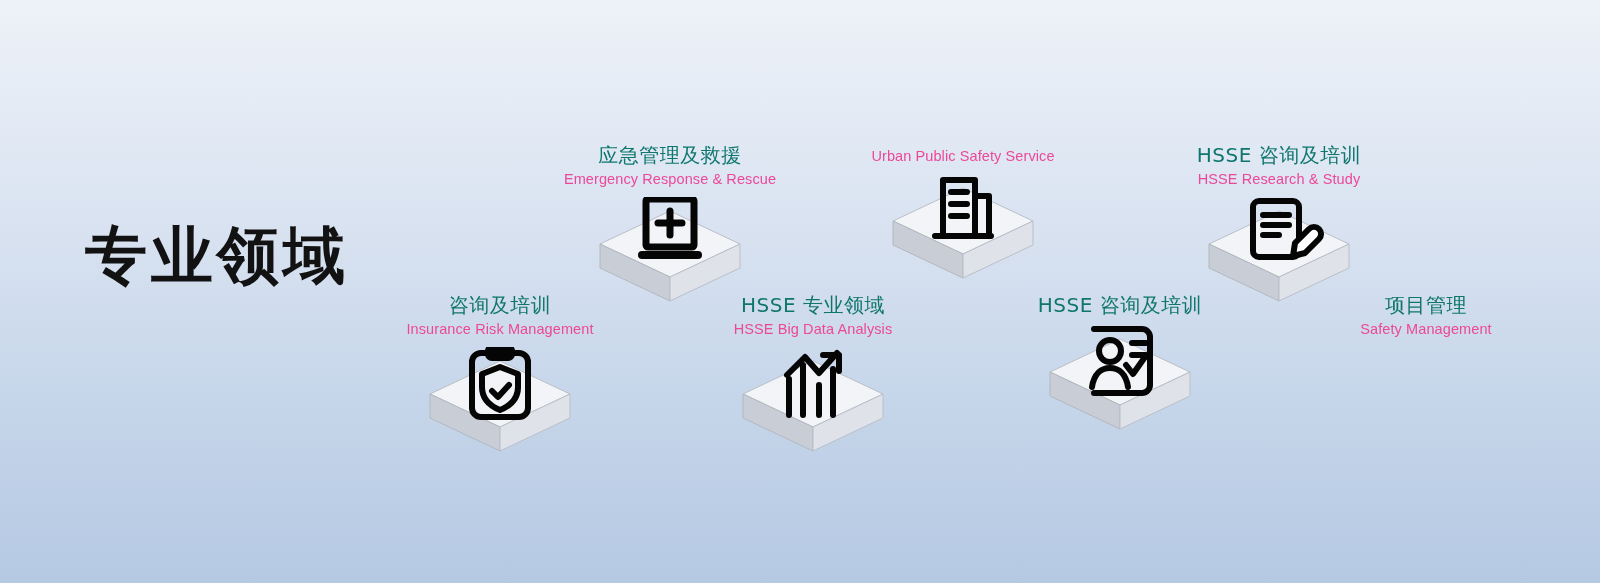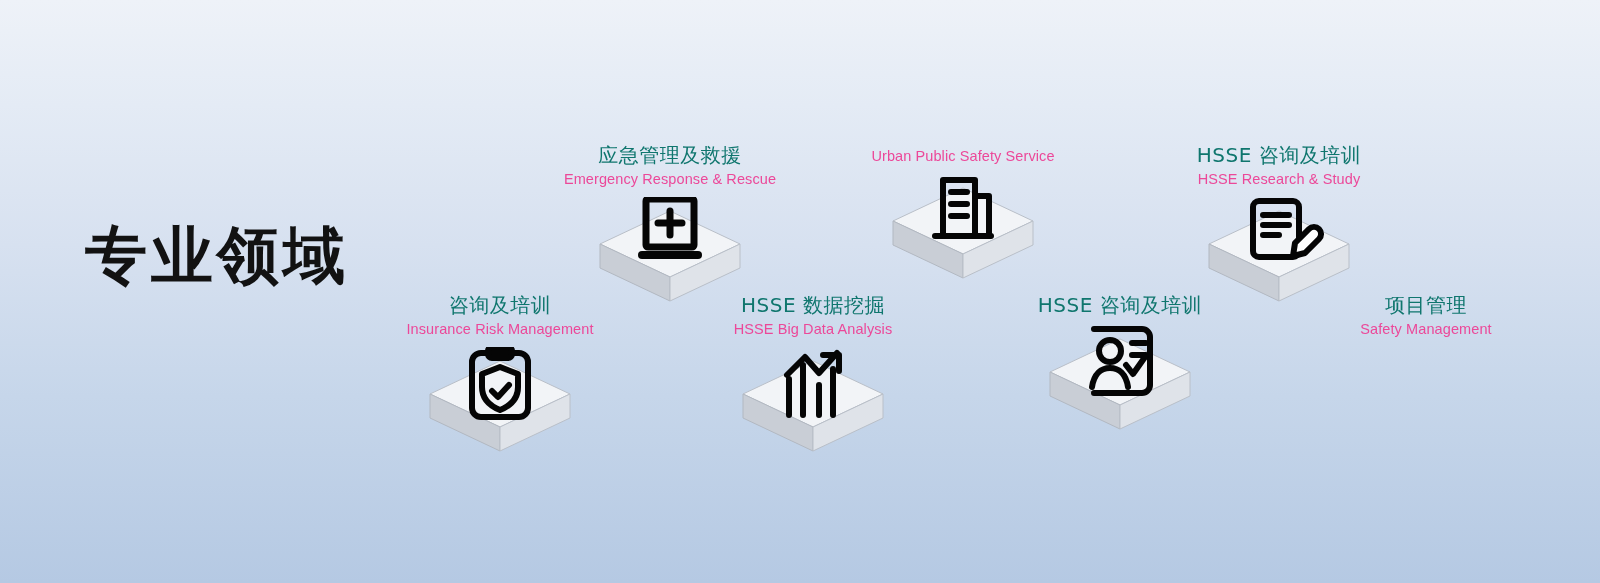--- a/index.html
+++ b/index.html
@@ -149,21 +149,21 @@
         <rect x="52" y="6" width="56" height="64" rx="9"></rect>
         <rect x="68" y="0" width="24" height="11" rx="4" fill="#050505"></rect>
         <path d="M80 20 l18 7 v13 c0 12 -8 19 -18 23 c-10 -4 -18 -11 -18 -23 v-13 z"></path>
         <path d="M72 44 l6 6 l11 -12" stroke-width="6"></path>
       </g>
     </svg>
     </div>
       </div>
       <div class="item" style="left: 683px; top: 294px;">
     <div class="labels">
-      <div class="zh">HSSE 数据挖掘</div>
+      <div class="zh">HSSE 专业领域</div>
       <div class="en">HSSE Big Data Analysis</div>
     </div>
     <div class="art">
 
   <svg class="pedestal" width="160" height="110" viewBox="0 0 160 110">
 
     <polygon points="80,14 150,47 80,80 10,47" fill="#f2f4f7" stroke="#b9bfc8" stroke-width="1"></polygon>
 
     <polygon points="10,47 80,80 80,104 10,71" fill="#c9ced6" stroke="#b2b8c1" stroke-width="1"></polygon>
 

